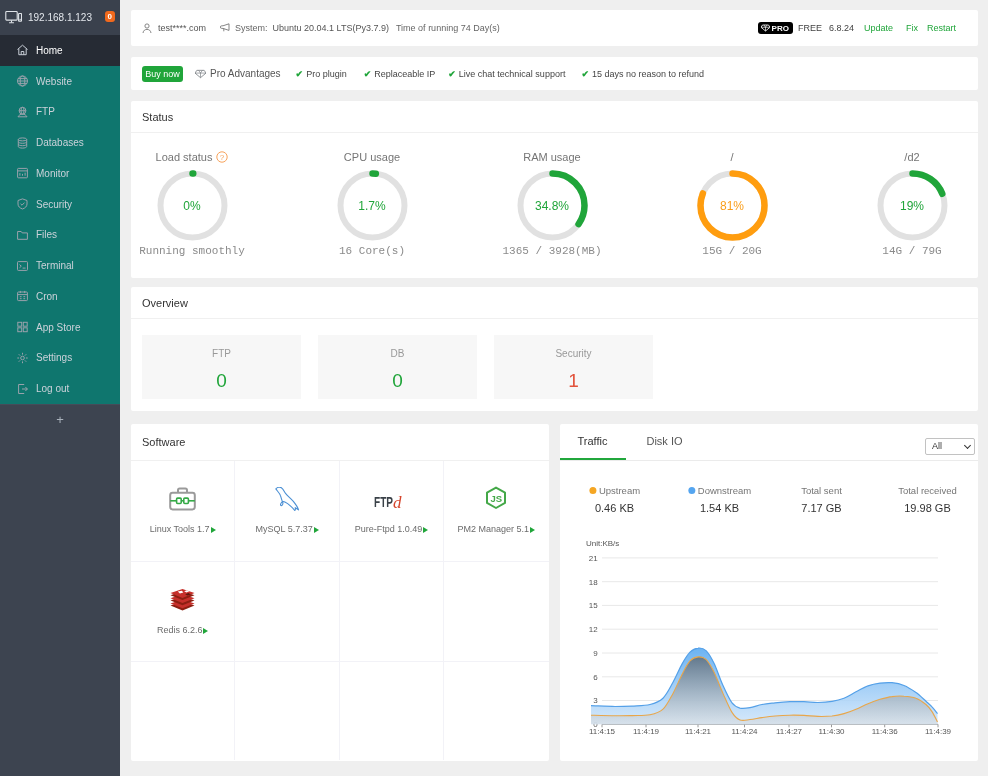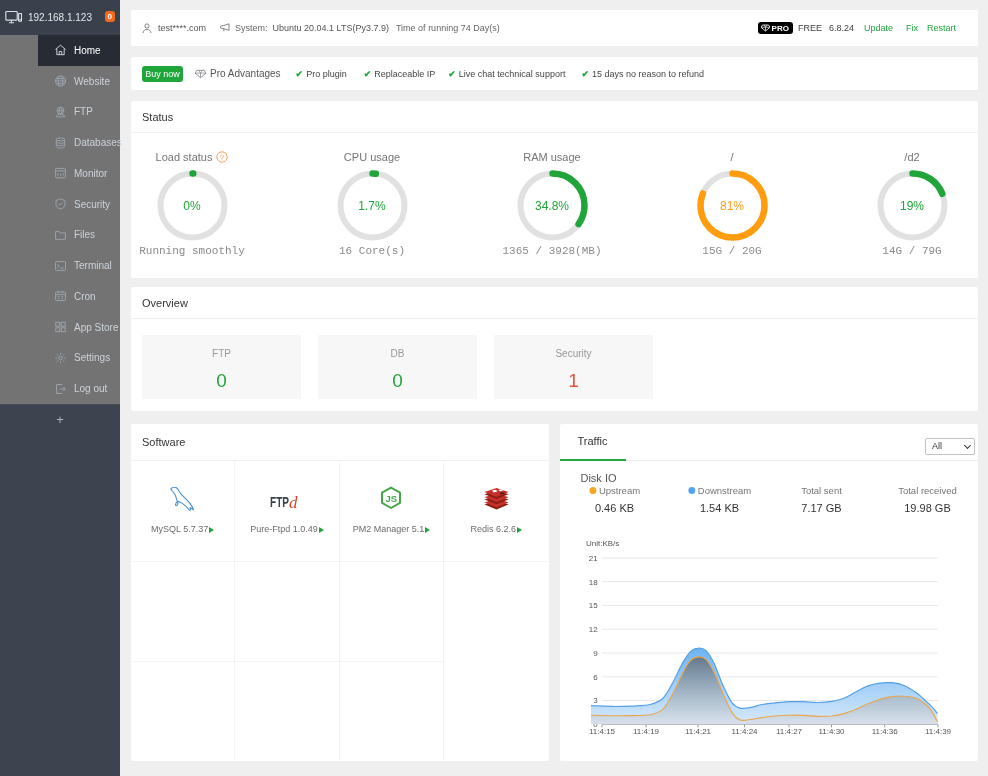--- a/index.html
+++ b/index.html
@@ -3,21 +3,21 @@
 <meta charset="utf-8">
 <style>
 * { margin:0; padding:0; box-sizing:border-box; }
 html,body { width:988px; height:776px; overflow:hidden; }
 body { font-family:"Liberation Sans",sans-serif; background:#efefef; font-size:9px; color:#444; }
 
 .sidebar { position:fixed; left:0; top:0; width:120px; height:776px; background:#3a414d; z-index:5; }
 .sb-head { height:35px; display:flex; align-items:center; padding:0 0 0 5px; color:#e3e7ec; font-size:10px; }
 .sb-head .ip { margin-left:6px; }
 .badge0 { position:absolute; right:5px; top:11px; background:#f0691d; color:#fff; font-size:8px; font-weight:bold; border-radius:3px; padding:0 3px; line-height:11px; }
-.menuwrap { background:#737373;padding-left:38px; }
+.menuwrap { background:#0f766e; }
 .menu { list-style:none; }
 .menu li { height:30.75px; display:flex; align-items:center; padding-left:36px; color:#ccd2da; font-size:10px; position:relative; }
 .menu li.active { background:#262b34; color:#fff; }
 .menu li svg { position:absolute; left:16px; top:50%; transform:translateY(-50%); }
 .plus { border-top:1px solid #454c59; background:#3d4450; height:30px; display:flex; align-items:center; justify-content:center; color:#aab2bc; font-size:13px; }
 .sbfill { background:#3d4450; height:342px; }
 
 .main { margin-left:120px; padding:10px 10px 0 11px; }
 .card { background:#fff; border-radius:2px; }
 
@@ -50,21 +50,21 @@
 .bottomrow { margin-top:13px; display:flex; }
 .softcard { width:418px; height:337px; margin-right:11px; }
 .softgrid { display:grid; grid-template-columns:1fr 1fr 1fr 1fr; grid-template-rows:101px 100px 98px; }
 .scell { border-right:1px solid #f2f2f7; border-bottom:1px solid #f2f2f7; text-align:center; position:relative; }
 .scell:nth-child(4n) { border-right:none; }
 .scell .icon { margin-top:26px; height:24px; display:flex; align-items:end; justify-content:center; }
 .scell .slabel { font-size:9px; line-height:10px; color:#6b6b6b; margin-top:13px; white-space:nowrap; }
 .play { display:inline-block; width:0; height:0; border-left:5px solid #20a53a; border-top:3.5px solid transparent; border-bottom:3.5px solid transparent; margin-left:1px; vertical-align:-1px; }
 
 .trafcard { width:419px; height:337px; position:relative; }
-.tabs { height:37px; border-bottom:1px solid #ebebeb; display:flex; position:relative;flex-direction:column; }
+.tabs { height:37px; border-bottom:1px solid #ebebeb; display:flex; position:relative; }
 .tab { width:66px; line-height:35px; font-size:11px; color:#555; text-align:center; }
 .tab.active { color:#333; border-bottom:2px solid #21a73c; }
 .tab + .tab { margin-left:4px; width:70px; }
 .allsel { position:absolute; right:3px; top:14px; width:50px; height:17px; border:1px solid #c2c2c2; border-radius:2px; font-size:9px; color:#333; padding-left:6px; line-height:15px; background:#fff; }
 .allsel .car { position:absolute; right:4px; top:4px; width:5px; height:5px; border-right:1.4px solid #333; border-bottom:1.4px solid #333; transform:rotate(45deg); }
 .legend { position:absolute; top:62px; left:0; width:100%; height:40px; }
 .leg { position:absolute; text-align:center; transform:translateX(-50%); }
 .leg .ll { font-size:9.5px; line-height:10px; color:#757575; white-space:nowrap; }
 .leg .lv { font-size:11px; line-height:12px; margin-top:6px; color:#333; }
 .dot { display:inline-block; width:7px; height:7px; border-radius:50%; margin-right:3px; vertical-align:0px; }
@@ -303,20 +303,32 @@
       <div class="tile">
           <div class="tl">Security</div>
           <div class="tv red">1</div>
         </div>
     </div>
   </div>
   <div class="bottomrow">
     <div class="card softcard">
       <div class="cardtitle" style="height:37px;line-height:37px">Software</div>
       <div class="softgrid">
+        <div class="scell">
+            <div class="icon">
+              <svg width="27" height="25" viewBox="0 0 27 25">
+<rect x="1.2" y="6.8" width="24.6" height="16.6" rx="2.4" fill="none" stroke="#9a9a9a" stroke-width="2"></rect>
+<path d="M9 6.5V4.2A1.6 1.6 0 0 1 10.6 2.6h5.8A1.6 1.6 0 0 1 18 4.2v2.3" fill="none" stroke="#9a9a9a" stroke-width="2"></path>
+<path d="M1.2 14.8h24.6" stroke="#35aa47" stroke-width="1.6"></path>
+<rect x="7.6" y="12.1" width="4.6" height="5.4" rx="1" fill="#fff" stroke="#35aa47" stroke-width="1.6"></rect>
+<rect x="14.8" y="12.1" width="4.6" height="5.4" rx="1" fill="#fff" stroke="#35aa47" stroke-width="1.6"></rect>
+</svg>
+            </div>
+            <div class="slabel">Linux Tools 1.7<span class="play"></span></div>
+          </div>
         <div class="scell">
             <div class="icon">
               <svg width="25" height="24" viewBox="0 0 24.5 24" fill="none" stroke="#4a8fd4" stroke-width="1.1" stroke-linejoin="round" stroke-linecap="round">
 <path d="M0.6,1.9 C1.8,0.3 4.5,-0.3 6.1,0.7 C8.5,2.2 8.7,4.4 10.3,6.4 C12.5,9.2 15.7,11.4 18.1,14.4 C20.1,16.8 22.3,19.6 23.3,22.9 L19.9,20.7 C20.4,21.9 20.3,22.7 19.5,23.5 C18.2,21.8 16.6,20.3 15.4,19.2 C13.8,17.6 12.0,16.0 9.6,15.0 C8.4,14.5 6.8,14.7 6.1,15.7 C5.3,16.9 4.9,18.1 5.7,18.5 C6.6,18.9 7.5,17.7 7.7,16.5 C7.0,13.9 6.0,11.3 5.2,8.7 C4.6,6.3 1.6,3.6 0.6,1.9 Z" fill="#fdfeff"></path>
 </svg>
             </div>
             <div class="slabel">MySQL 5.7.37<span class="play"></span></div>
           </div>
         <div class="scell">
             <div class="icon">

